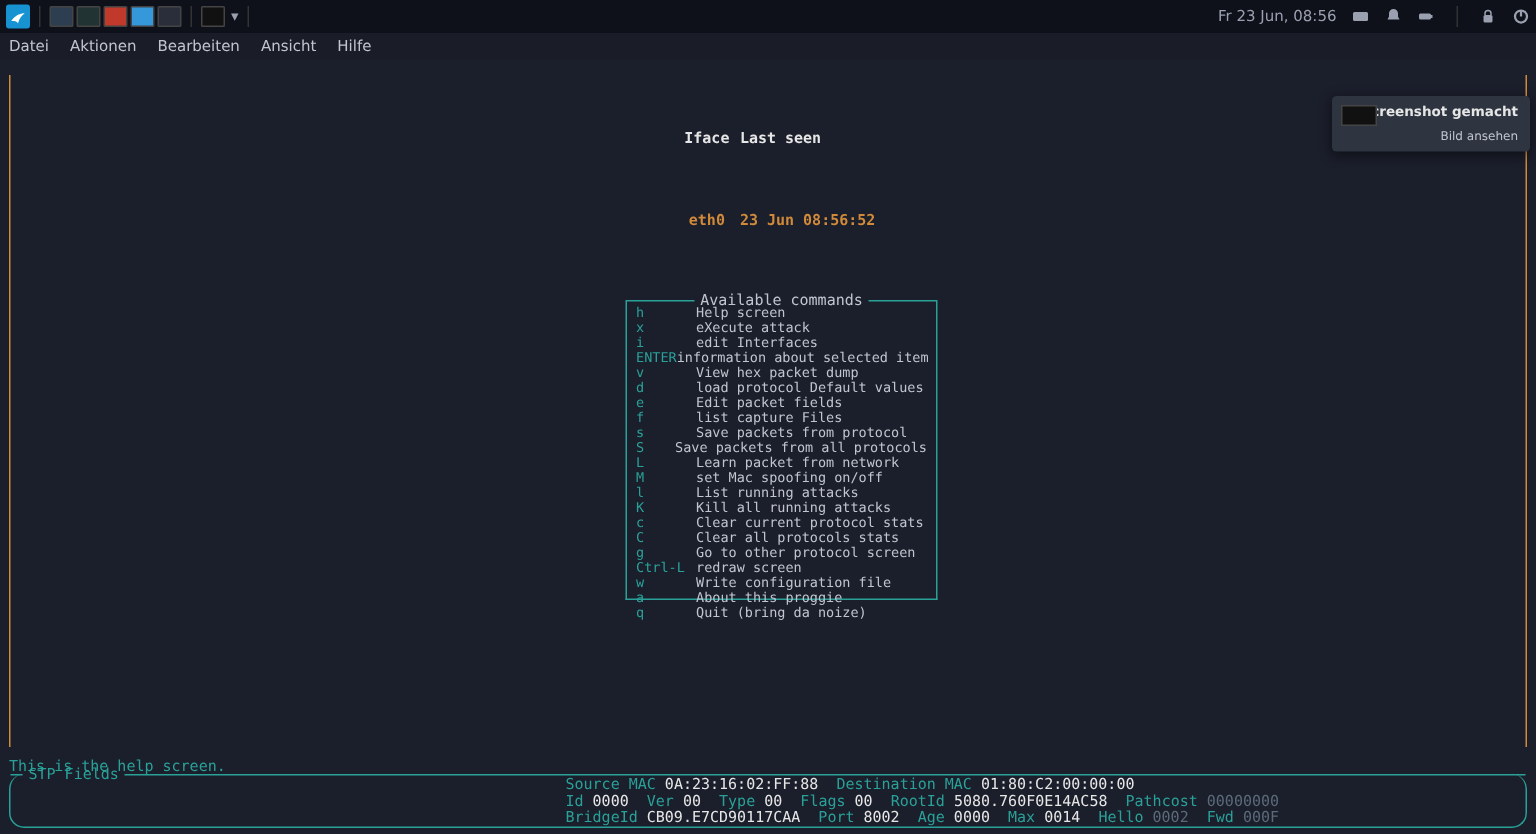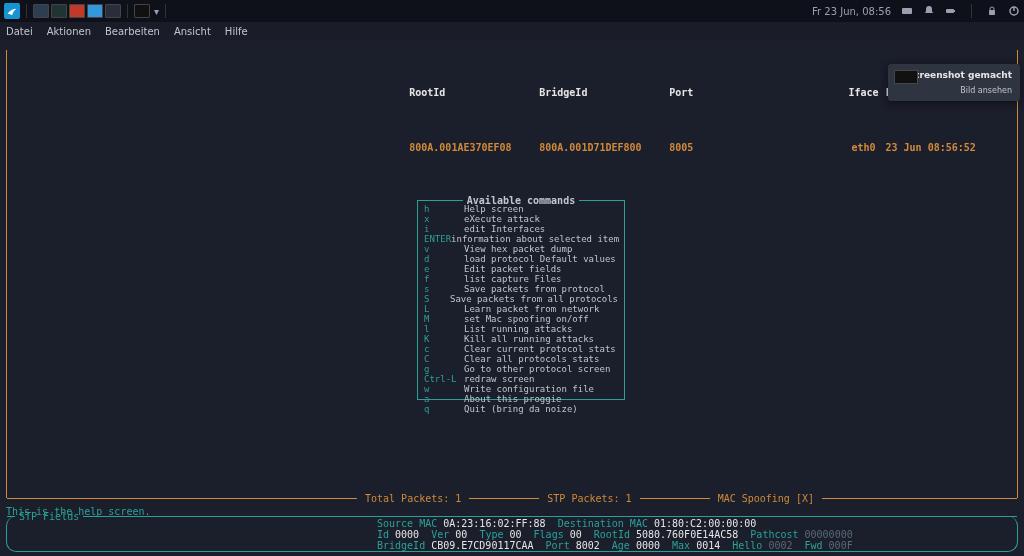--- a/index.html
+++ b/index.html
@@ -55,21 +55,21 @@
   .hdr-col { display: inline-block; }
   .hdr-col.c1 { width: 130px; }
   .hdr-col.c2 { width: 130px; }
   .hdr-col.c3 { width: 60px; }
   .hdr-col.c4 { width: 44px; text-align: center; }
   .hdr-col.c5 { width: 140px; }
   
   
   .cmd-frame { left: 410px; top: 150px; width: 208px; height: 200px; border-color: #2aa198; }
   .cmd-frame .frame-title .dash, .cmd-frame .frame-title .fill { border-color: #2aa198; }
-  .cmd-frame .frame-title .label { color: #c0c5ce; font-weight: bold; }
+  .cmd-frame .frame-title .label { color: #c0c5ce; }
   .cmd-list { position: absolute; top: 4px; left: 6px; right: 6px; font-size: 9px; line-height: 10px; white-space: pre; }
   .cmd-row { display: flex; }
   .cmd-key { width: 40px; color: #2aa198; }
   .cmd-desc { color: #c0c5ce; flex: 1; }
   
   
   .stats { position: absolute; bottom: -6px; left: 0; right: 0; display: flex; align-items: center; height: 12px; }
   .stats .seg { border-top: 1px solid #d08a3a; }
   .stats .lbl { color: #d08a3a; padding: 0 8px; white-space: nowrap; }
   
@@ -141,56 +141,39 @@
   <span class="menuitem">Ansicht</span>
   <span class="menuitem">Hilfe</span>
 </div>
 
 <div class="termwrap">
   <div class="term">
 
     <div class="frame main-frame">
 
       <div class="hdr">
-        <div>
-          <div>
-            <span class="white bold hdr-col c1">RootId</span><span class="white bold hdr-col c2">BridgeId</span><span class="white bold hdr-col c3">Port</span>
-          </div>
-          <div>
-            <span class="orange bold hdr-col c1">800A.001AE370EF08</span><span class="orange bold hdr-col c2">800A.001D71DEF800</span><span class="orange bold hdr-col c3">8005</span>
-          </div>
-        </div>
         <div style="margin-left:40px">
           <div>
             <span class="white bold hdr-col c4">Iface</span><span class="white bold hdr-col c5">Last seen</span>
           </div>
           <div>
             <span class="orange bold hdr-col c4">eth0</span><span class="orange bold hdr-col c5">23 Jun 08:56:52</span>
           </div>
         </div>
       </div>
 
       <div class="frame cmd-frame" style="border-top:none">
         <div class="frame-title">
           <div class="dash" style="flex:1"></div>
           <div class="label">Available commands</div>
           <div class="fill" style="flex:1"></div>
         </div>
         <div class="cmd-list" id="cmd-list"><div class="cmd-row"><span class="cmd-key">h</span><span class="cmd-desc">Help screen</span></div><div class="cmd-row"><span class="cmd-key">x</span><span class="cmd-desc">eXecute attack</span></div><div class="cmd-row"><span class="cmd-key">i</span><span class="cmd-desc">edit Interfaces</span></div><div class="cmd-row"><span class="cmd-key">ENTER</span><span class="cmd-desc">information about selected item</span></div><div class="cmd-row"><span class="cmd-key">v</span><span class="cmd-desc">View hex packet dump</span></div><div class="cmd-row"><span class="cmd-key">d</span><span class="cmd-desc">load protocol Default values</span></div><div class="cmd-row"><span class="cmd-key">e</span><span class="cmd-desc">Edit packet fields</span></div><div class="cmd-row"><span class="cmd-key">f</span><span class="cmd-desc">list capture Files</span></div><div class="cmd-row"><span class="cmd-key">s</span><span class="cmd-desc">Save packets from protocol</span></div><div class="cmd-row"><span class="cmd-key">S</span><span class="cmd-desc">Save packets from all protocols</span></div><div class="cmd-row"><span class="cmd-key">L</span><span class="cmd-desc">Learn packet from network</span></div><div class="cmd-row"><span class="cmd-key">M</span><span class="cmd-desc">set Mac spoofing on/off</span></div><div class="cmd-row"><span class="cmd-key">l</span><span class="cmd-desc">List running attacks</span></div><div class="cmd-row"><span class="cmd-key">K</span><span class="cmd-desc">Kill all running attacks</span></div><div class="cmd-row"><span class="cmd-key">c</span><span class="cmd-desc">Clear current protocol stats</span></div><div class="cmd-row"><span class="cmd-key">C</span><span class="cmd-desc">Clear all protocols stats</span></div><div class="cmd-row"><span class="cmd-key">g</span><span class="cmd-desc">Go to other protocol screen</span></div><div class="cmd-row"><span class="cmd-key">Ctrl-L</span><span class="cmd-desc">redraw screen</span></div><div class="cmd-row"><span class="cmd-key">w</span><span class="cmd-desc">Write configuration file</span></div><div class="cmd-row"><span class="cmd-key">a</span><span class="cmd-desc">About this proggie</span></div><div class="cmd-row"><span class="cmd-key">q</span><span class="cmd-desc">Quit (bring da noize)</span></div></div>
       </div>
 
-      <div class="stats">
-        <div class="seg" style="flex:0 0 350px"></div>
-        <div class="lbl">Total Packets: 1</div>
-        <div class="seg" style="flex:0 0 70px"></div>
-        <div class="lbl">STP Packets: 1</div>
-        <div class="seg" style="flex:0 0 70px"></div>
-        <div class="lbl">MAC Spoofing [X]</div>
-        <div class="seg" style="flex:1"></div>
-      </div>
     </div>
 
     <style>.main-frame{border-bottom:none}</style>
 
     <div class="helptext">This is the help screen. </div>
 
     <div class="frame cyan stp-frame">
       <div class="frame-title">
         <div class="dash"></div>
         <div class="label">STP Fields</div>

